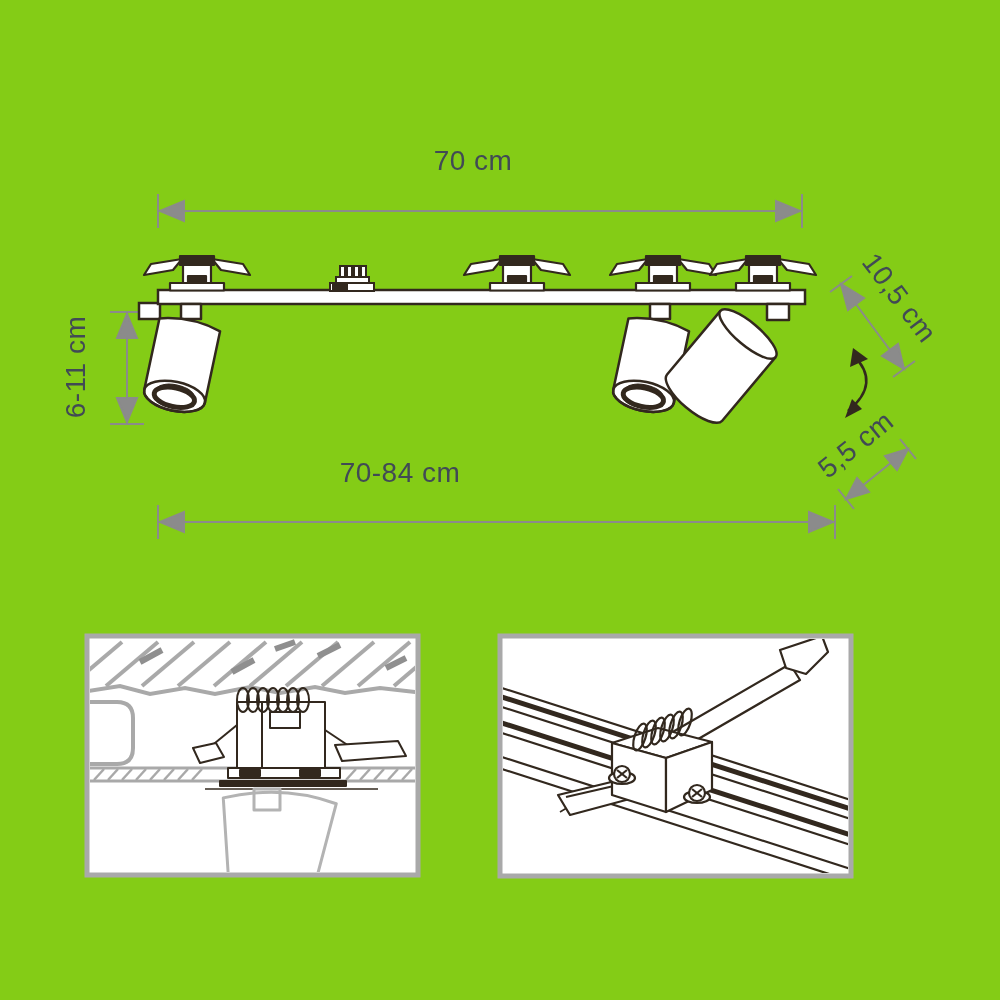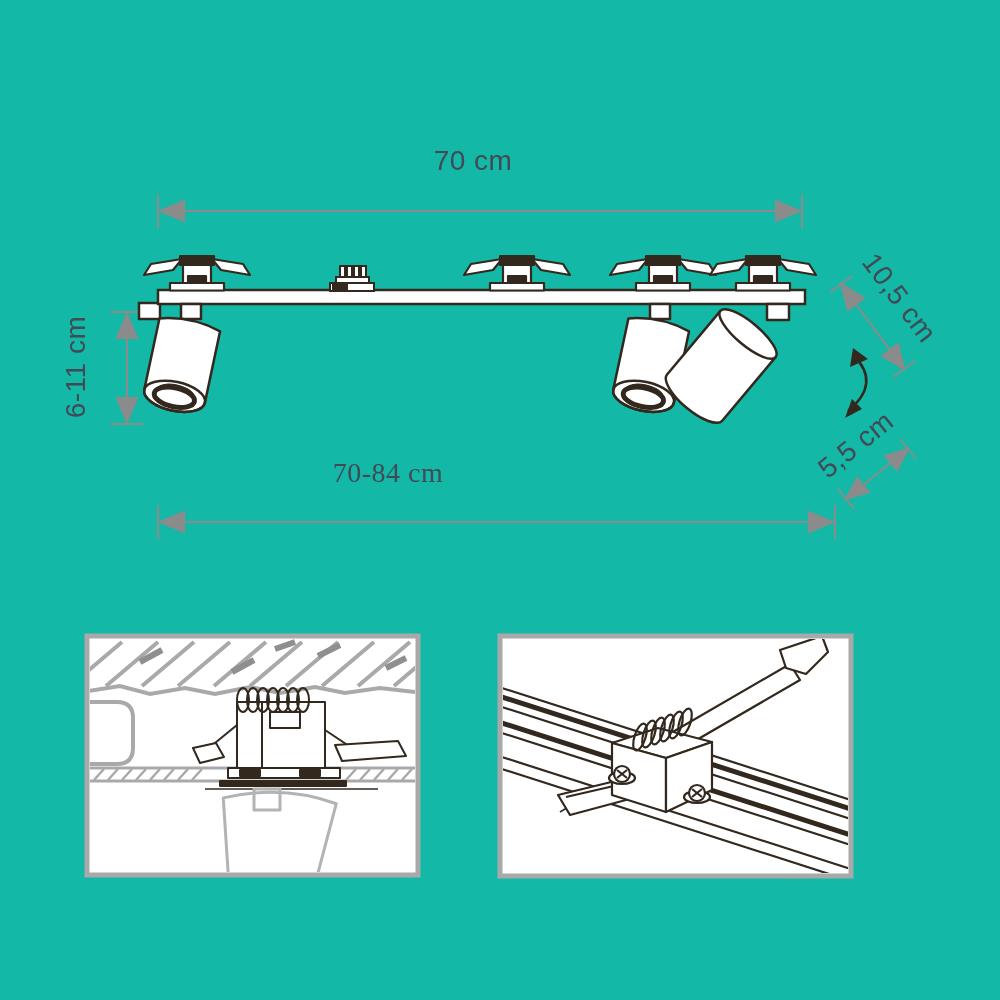--- a/index.html
+++ b/index.html
@@ -1,17 +1,17 @@
 <!DOCTYPE html>
 <html><head>
 <meta charset="utf-8">
 <style>
   html,body{margin:0;padding:0;background:#ffffff;}
   .stage{
-    position:relative;width:1000px;height:1000px;background:#14b8a6;
+    position:relative;width:1000px;height:1000px;background:#84cc16;
     font-family:"Liberation Sans", sans-serif;overflow:hidden;
   }
   .stage svg{position:absolute;left:0;top:0;}
   .dim-label{
     position:absolute;font-size:28px;font-weight:400;color:#414a55;
     white-space:nowrap;transform:translate(-50%,-50%);letter-spacing:0.5px;
   }
   .dim-label.rot-ccw90{transform:translate(-50%,-50%) rotate(-90deg);}
   .dim-label.rot-53{transform:translate(-50%,-50%) rotate(53deg);}
   .dim-label.rot-n39{transform:translate(-50%,-50%) rotate(-39deg);}
@@ -259,17 +259,17 @@
         <circle cx="697" cy="793" r="8"></circle>
         <line x1="692" y1="789" x2="702" y2="797"></line>
             <line x1="702" y1="789" x2="692" y2="797"></line>
       </g>
     </g>
   </g>
 </svg>
 
 <div class="dim-label" style="left:473px;top:161px;">70 cm</div>
 <div class="dim-label rot-ccw90" style="left:76px;top:367px;">6-11 cm</div>
-<div class="dim-label" style="left:388px;top:473px;font-family:Liberation Serif, serif;">70-84 cm</div>
+<div class="dim-label" style="left:400px;top:473px;">70-84 cm</div>
 <div class="dim-label rot-53" style="left:899px;top:298px;">10,5 cm</div>
 <div class="dim-label rot-n39" style="left:856px;top:445px;">5,5 cm</div>
 
 </div>
 
 </body></html>

